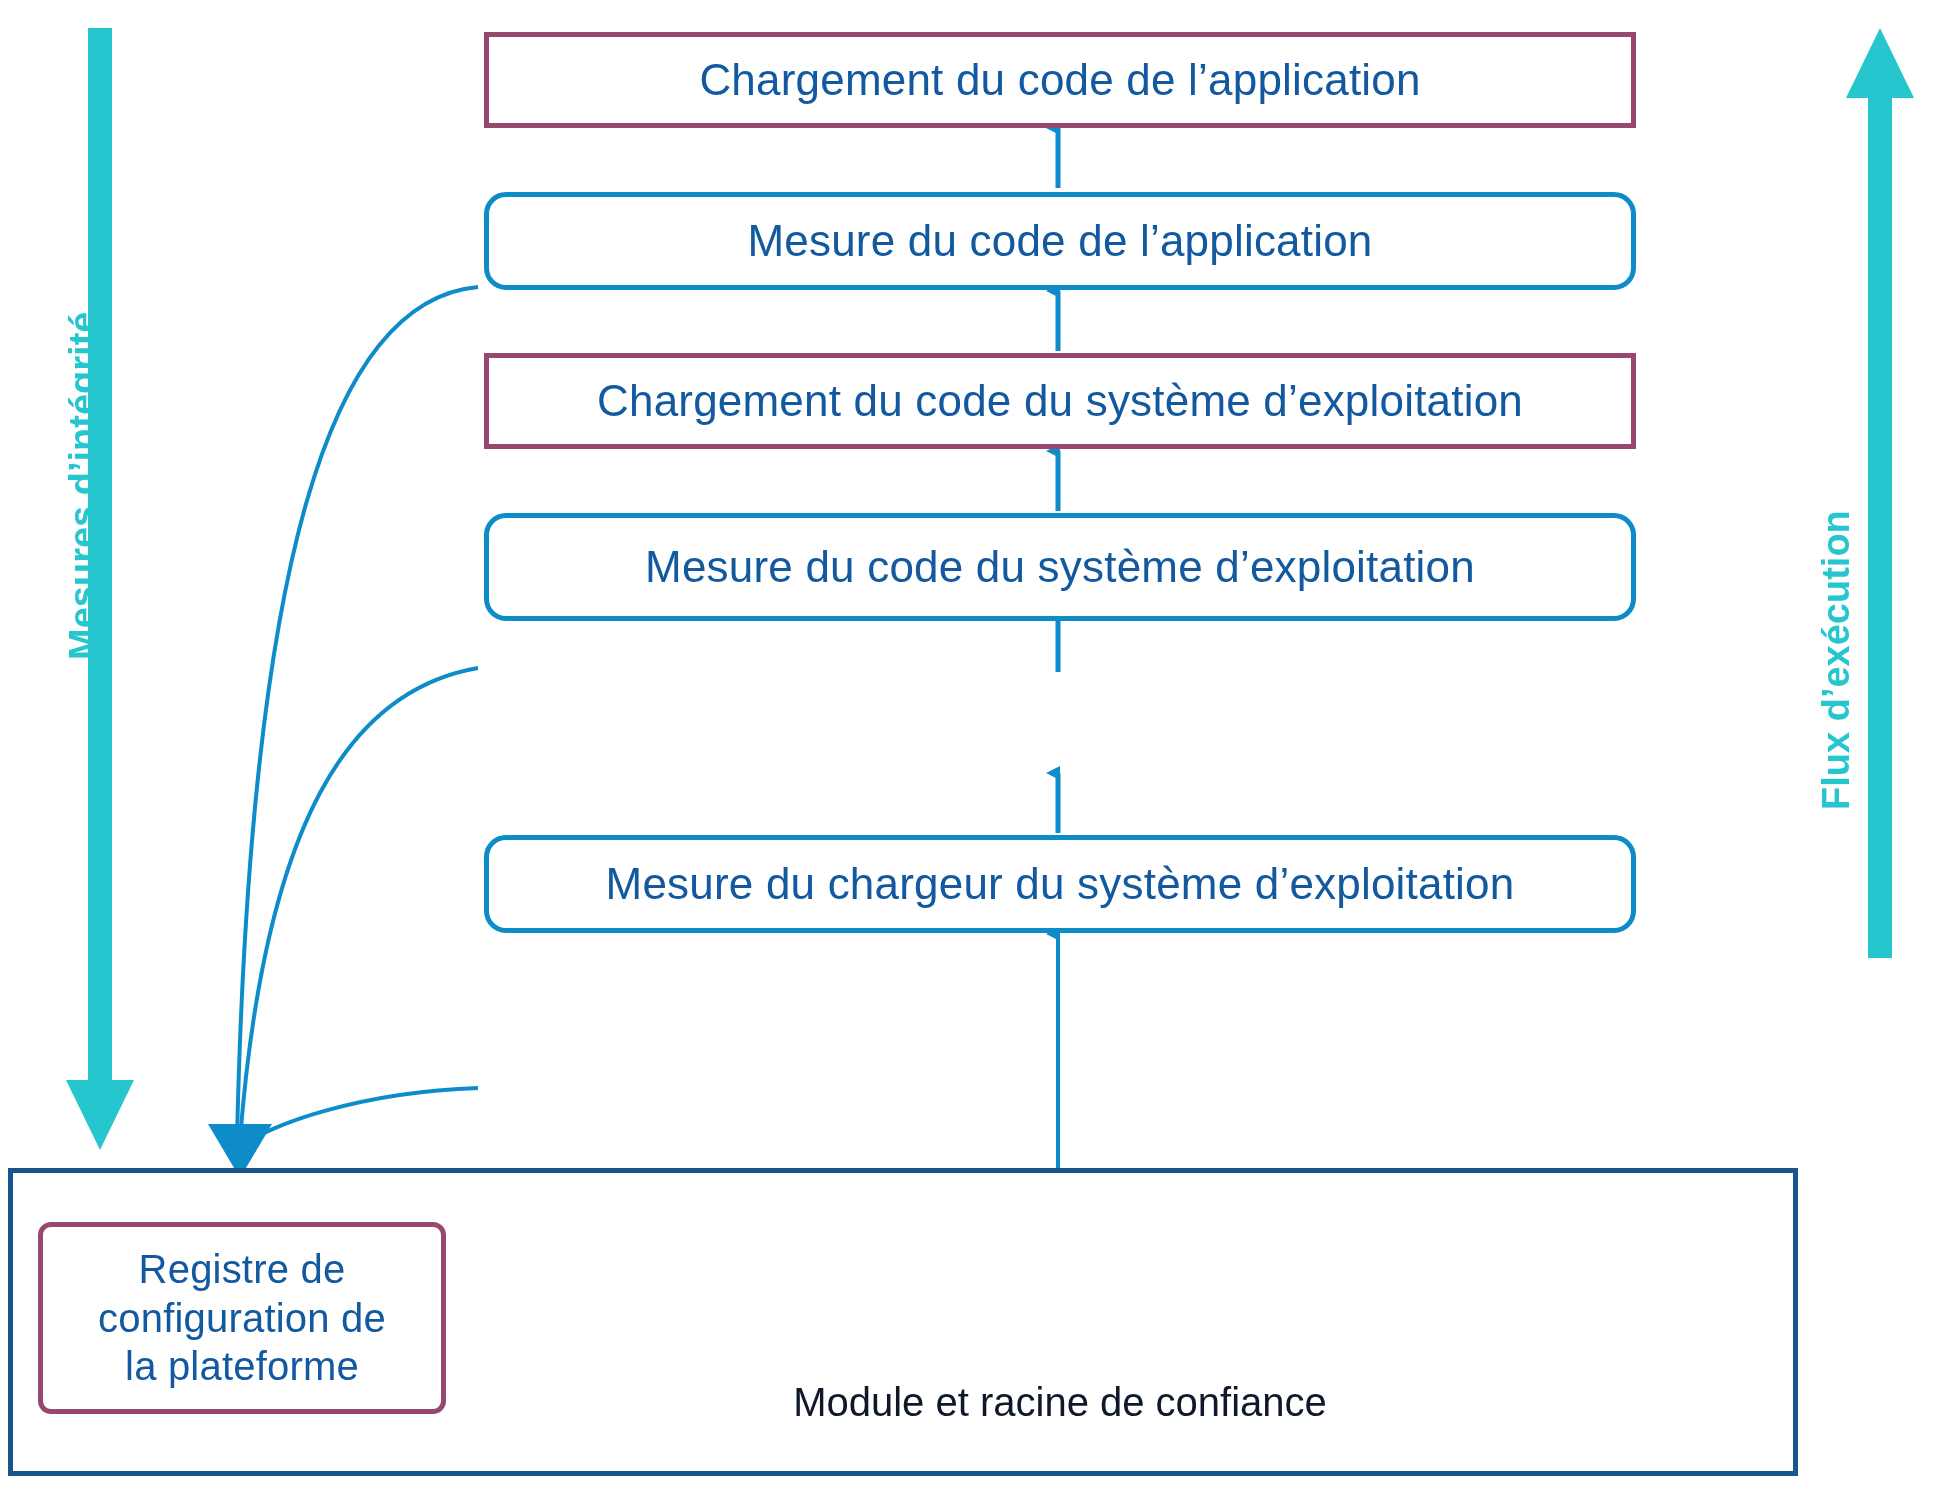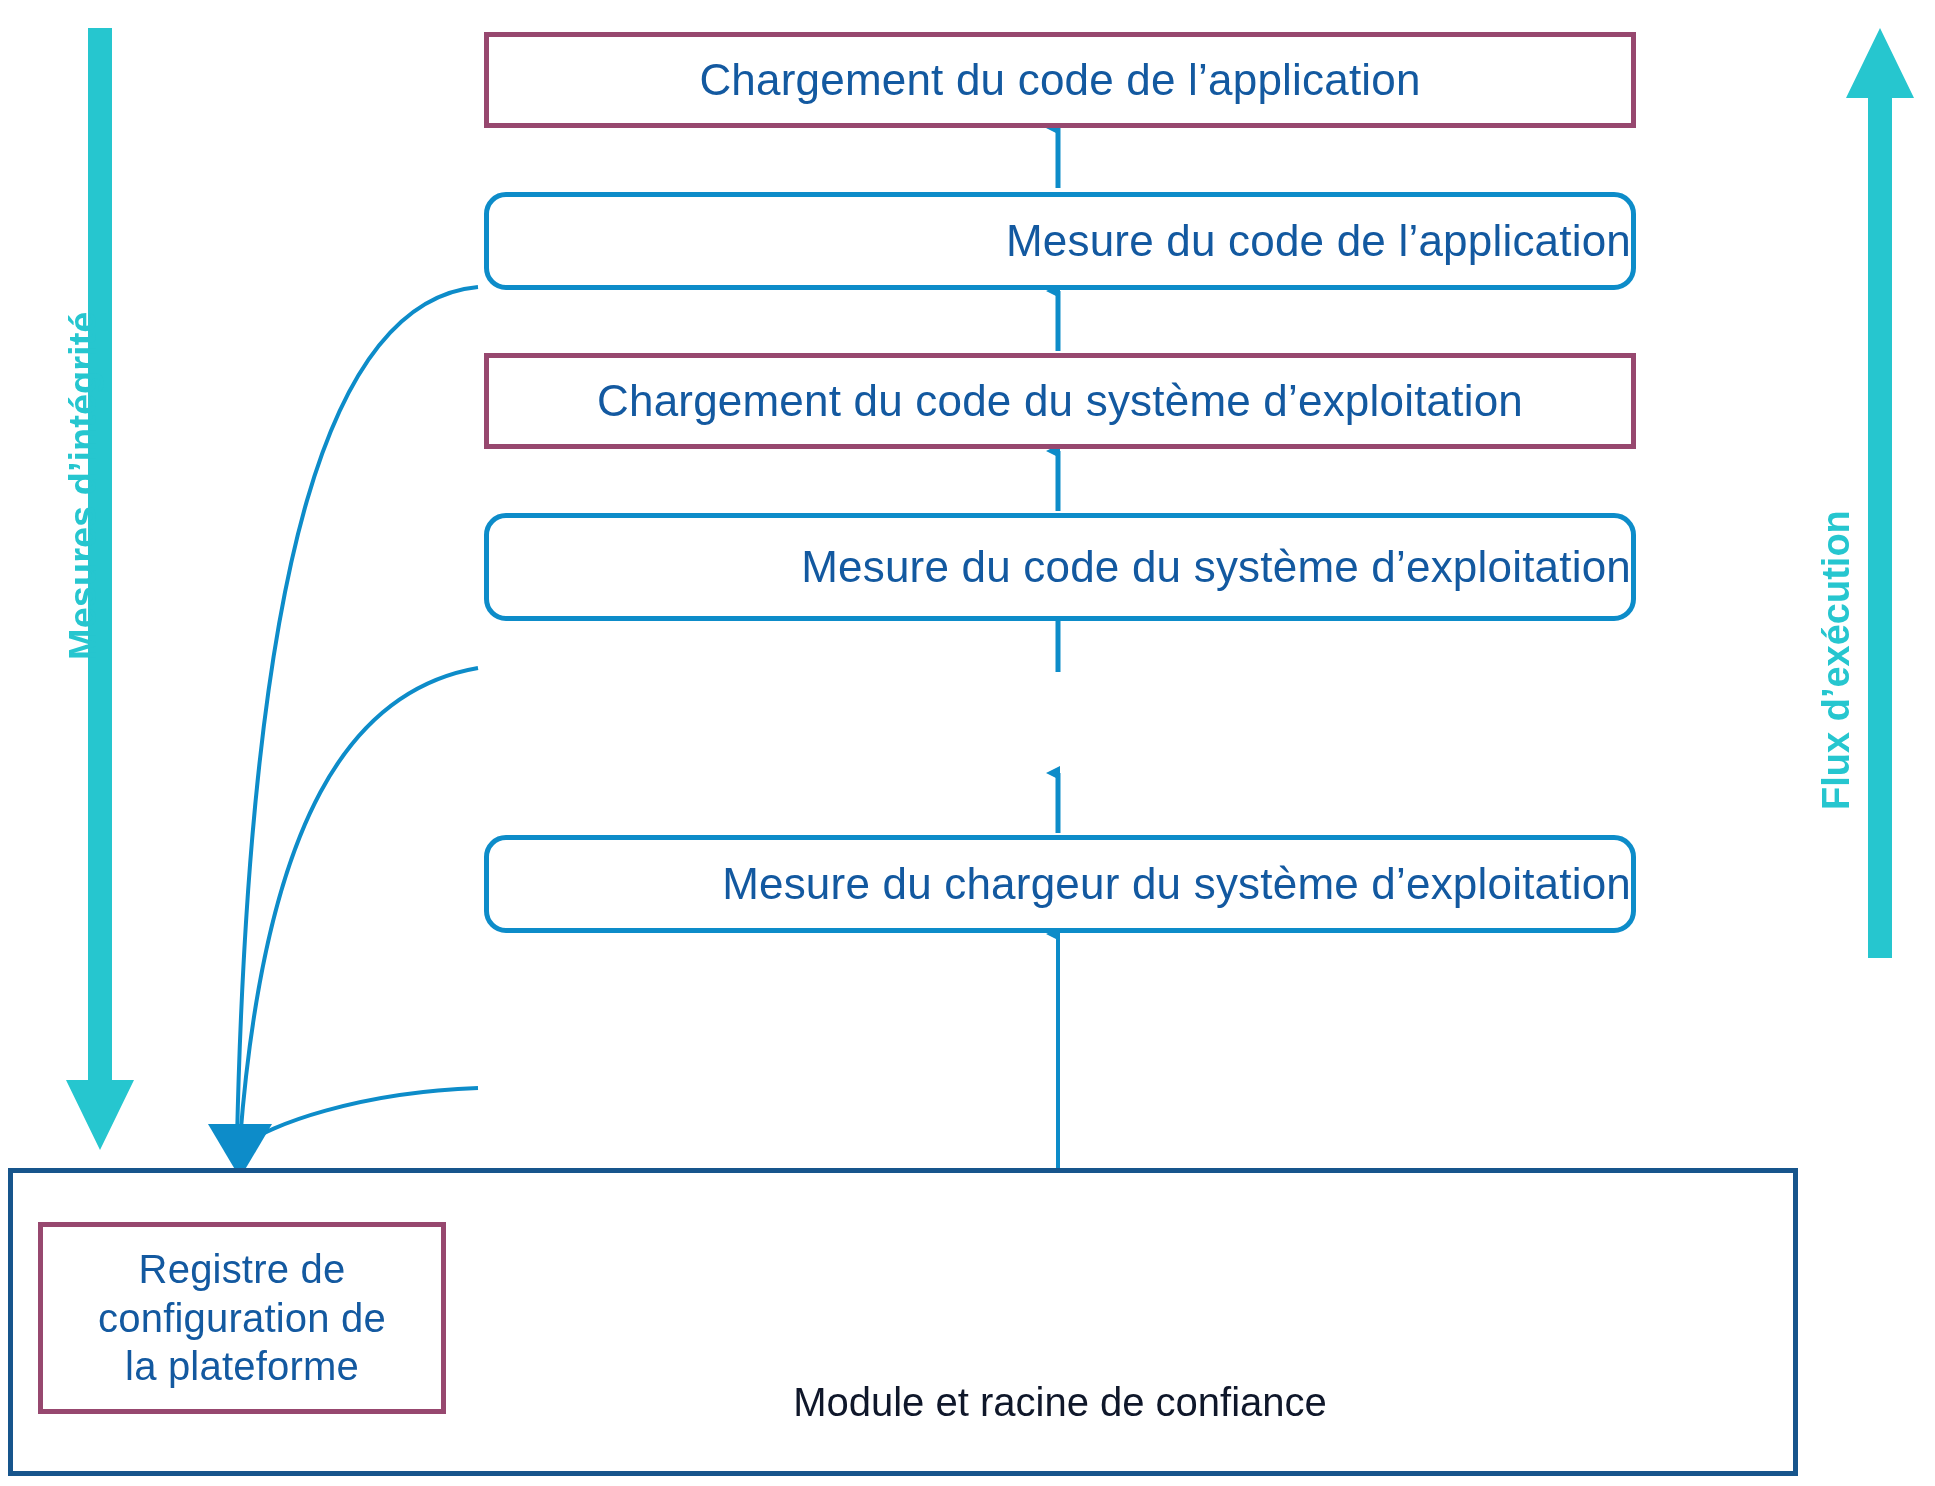--- a/index.html
+++ b/index.html
@@ -32,21 +32,20 @@
     line-height: 1.18;
     letter-spacing: 0.2px;
   }
   .box-load {
     border: 5px solid #97486f;
     border-radius: 0;
   }
   .box-measure {
     border: 5px solid #0d8cc9;
     border-radius: 22px;
-    justify-content: flex-end;
   }
 
   
   .module-container {
     position: absolute;
     box-sizing: border-box;
     border: 5px solid #17558c;
     background: #ffffff;
   }
   .module-caption {
@@ -150,21 +149,21 @@
   </div>
 
 
   <div class="box box-measure" style="left:484px; top:835px; width:1152px; height:98px;">
     <span>Mesure du chargeur du système d’exploitation</span>
   </div>
 
   <div class="module-container" style="left:8px; top:1168px; width:1790px; height:308px;">
   </div>
 
-  <div class="box box-load box-pcr" style="left:38px; top:1222px; width:408px; height:192px; padding:4px 8px;">
+  <div class="box box-load box-pcr" style="left:38px; top:1222px; width:408px; height:192px; padding:4px 8px;border-radius:13px;">
     <span>Registre de</span>
     <span>configuration de</span>
     <span>la plateforme</span>
   </div>
 
 
   <div class="module-caption" style="left:484px; top:1380px; width:1152px;">Module et racine de confiance</div>
 
 </div>
 

